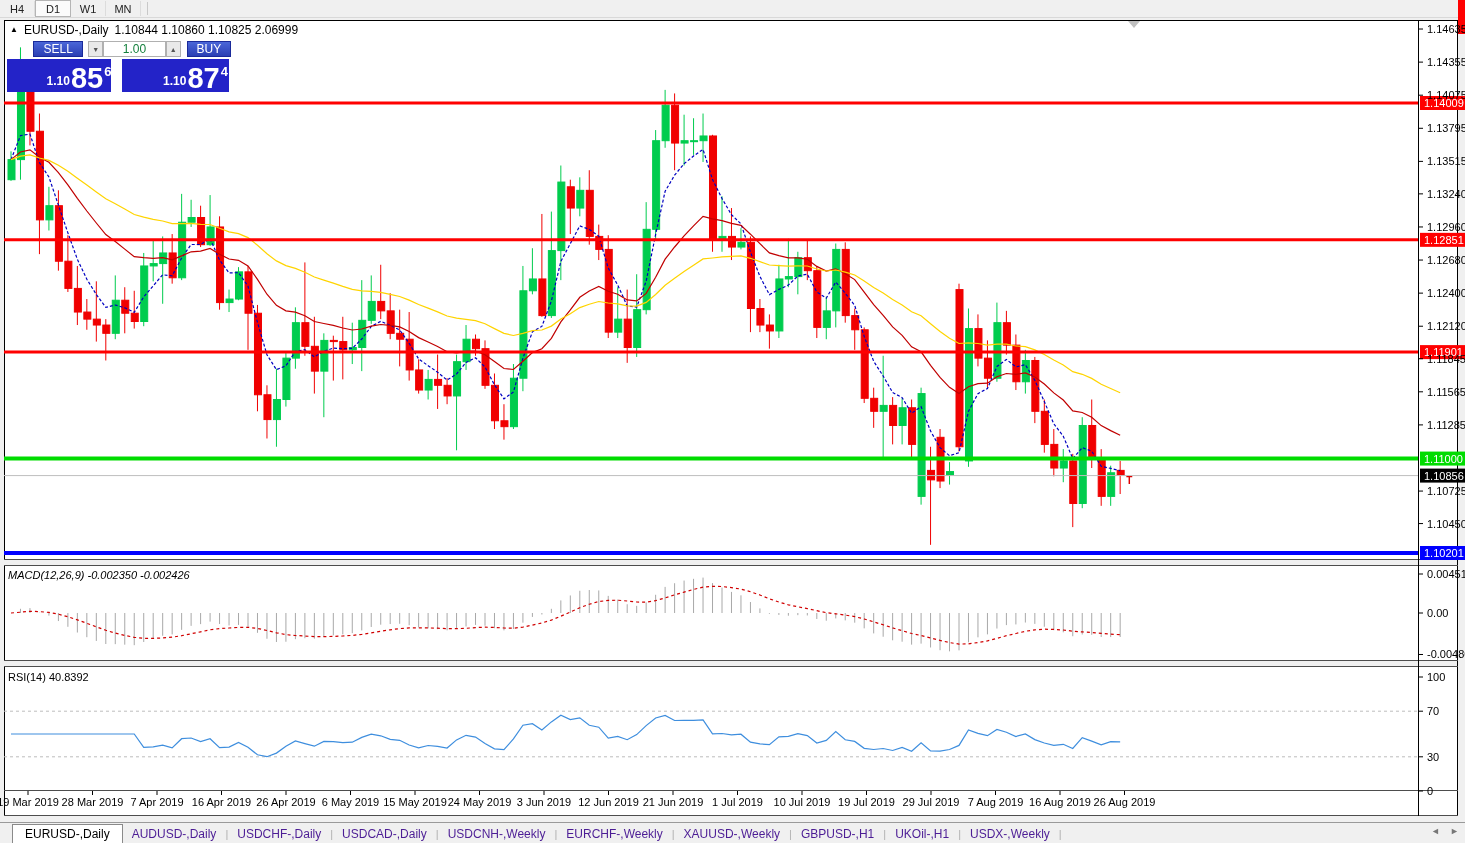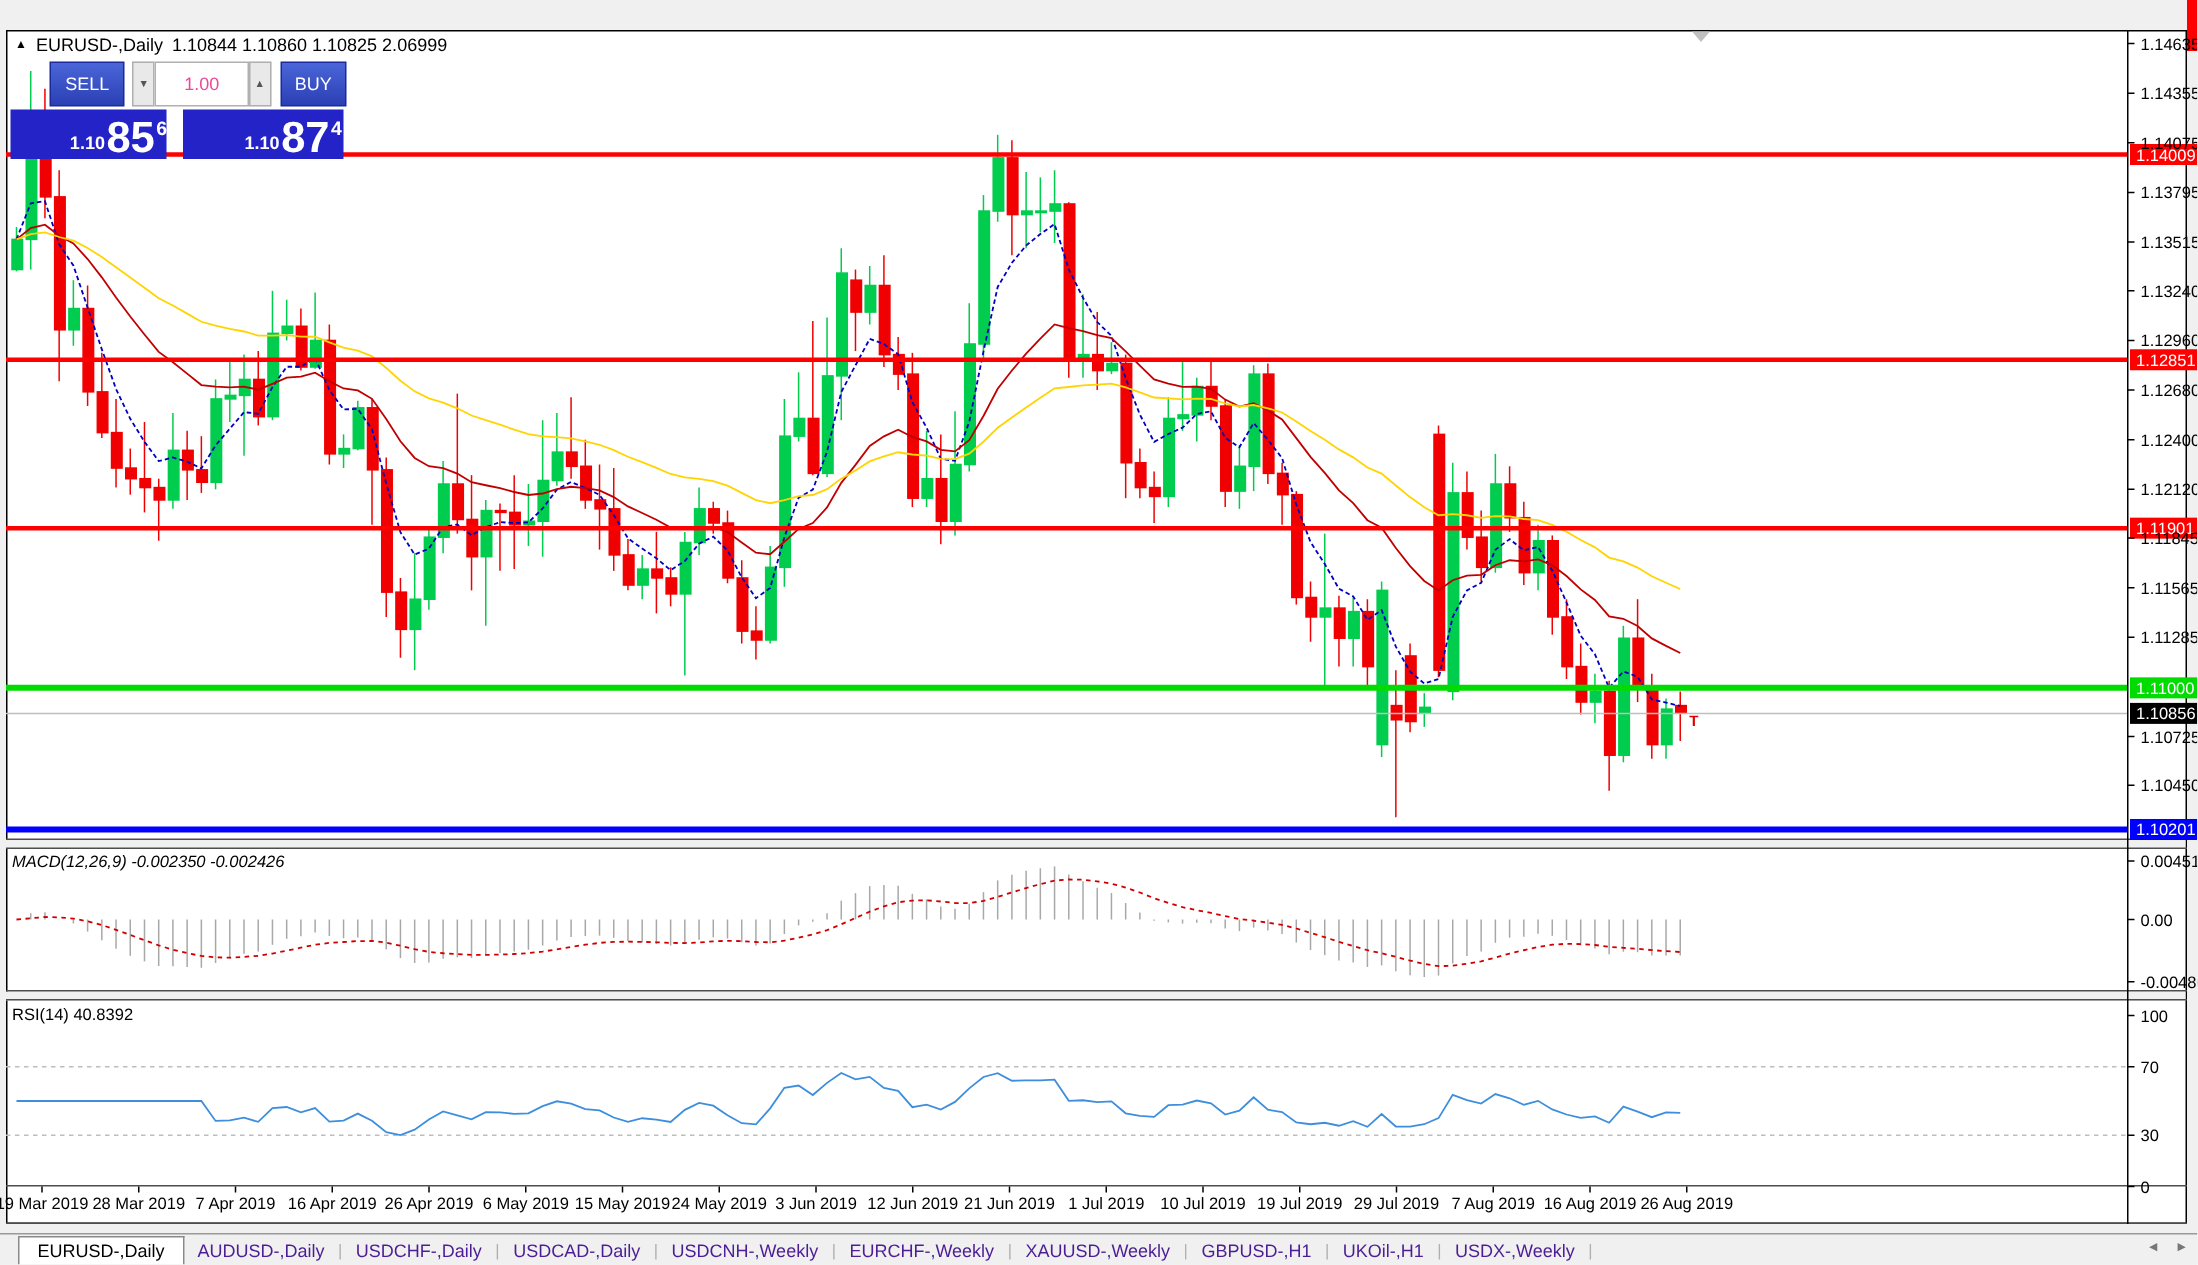--- a/index.html
+++ b/index.html
@@ -15,28 +15,28 @@
   .red-corner{position:absolute;right:0;top:0;width:7px;height:34px;background:#ff0000;}
   
   .chart-title{position:absolute;left:10px;top:23px;font-size:12px;color:#000;display:flex;gap:6px;align-items:center;}
   .chart-title .arrow{font-size:8px;position:relative;top:-1px;}
   .chart-title .sym{font-weight:bold;font-weight:normal;}
   .ind-label{position:absolute;font-size:11px;color:#000;}
   .scroll-tri{position:absolute;left:1128px;top:21px;width:0;height:0;
               border-left:6px solid transparent;border-right:6px solid transparent;border-top:7px solid #c0c0c0;}
   
   .trade{position:absolute;left:7px;top:41px;width:224px;}
-  .trow1{display:flex;height:30px;margin-left:26px;}
+  .trow1{display:flex;height:16px;margin-left:26px;}
   .btn-blue{background:linear-gradient(#4a66d8,#2b3fb4);color:#fff;font-size:12px;
             display:flex;align-items:center;justify-content:center;border:1px solid #1a2a9a;cursor:pointer;}
   .sellbtn{width:56px;}
   .buybtn{width:49px;margin-left:6px;}
   .spin{width:15px;background:#e9e9e9;border:1px solid #b0b0b0;display:flex;align-items:center;
         justify-content:center;font-size:7px;color:#555;cursor:pointer;}
-  .volbox{width:70px;background:#fff;border:1px solid #b0b0b0;font-size:12px;color:#ec4899;
+  .volbox{width:70px;background:#fff;border:1px solid #b0b0b0;font-size:12px;color:#15803d;
           display:flex;align-items:center;justify-content:center;}
   .trow2{display:flex;margin-top:2px;}
   .pricebox{background:#2323c8;color:#fff;height:32px;display:flex;align-items:flex-end;
             justify-content:center;padding-bottom:1px;}
   .pb-sell{width:104px;}
   .pb-buy{width:107px;margin-left:11px;}
   .pb-small{font-size:12px;font-weight:bold;margin-bottom:3px;margin-left:40px;}
   .pb-big{font-size:29px;font-weight:bold;line-height:26px;margin:0 1px;}
   .pb-sup{font-size:13px;font-weight:bold;margin-bottom:12px;}
   
@@ -47,20 +47,29 @@
               margin-left:12px;padding:2px 12px;}
   .tab-sep{color:#b0b0b0;font-size:11px;}
   .tab-nav{position:absolute;top:826px;font-size:9px;color:#777;cursor:pointer;}
   svg text{font-family:"Liberation Sans",sans-serif;}
 </style>
 </head>
 <body>
 
 <div id="app">
 
+  <div class="toolbar">
+    <div id="tf-buttons" style="display:flex;align-items:center;height:17px;">
+        <div class="tfbtn">H4</div>
+        <div class="tfbtn active">D1</div>
+        <div class="tfbtn">W1</div>
+        <div class="tfbtn">MN</div>
+      </div>
+    <div class="tb-sep"></div>
+  </div>
 
   <div class="red-corner"></div>
 
   <svg id="plot" width="1465" height="843" style="position:absolute;left:0;top:0;">
       <rect x="4.5" y="20.5" width="1453" height="795" fill="#ffffff" stroke="#000" a="0"></rect>
       <rect x="4" y="560" width="1453" height="6" fill="#f0f0f0"></rect>
       <rect x="4" y="661" width="1453" height="6" fill="#f0f0f0"></rect>
       <line x1="4" y1="559.5" x2="1458" y2="559.5" stroke="#4d4d4d" stroke-width="1"></line>
       <line x1="4" y1="565.5" x2="1458" y2="565.5" stroke="#4d4d4d" stroke-width="1"></line>
       <line x1="4" y1="660.5" x2="1458" y2="660.5" stroke="#4d4d4d" stroke-width="1"></line>

